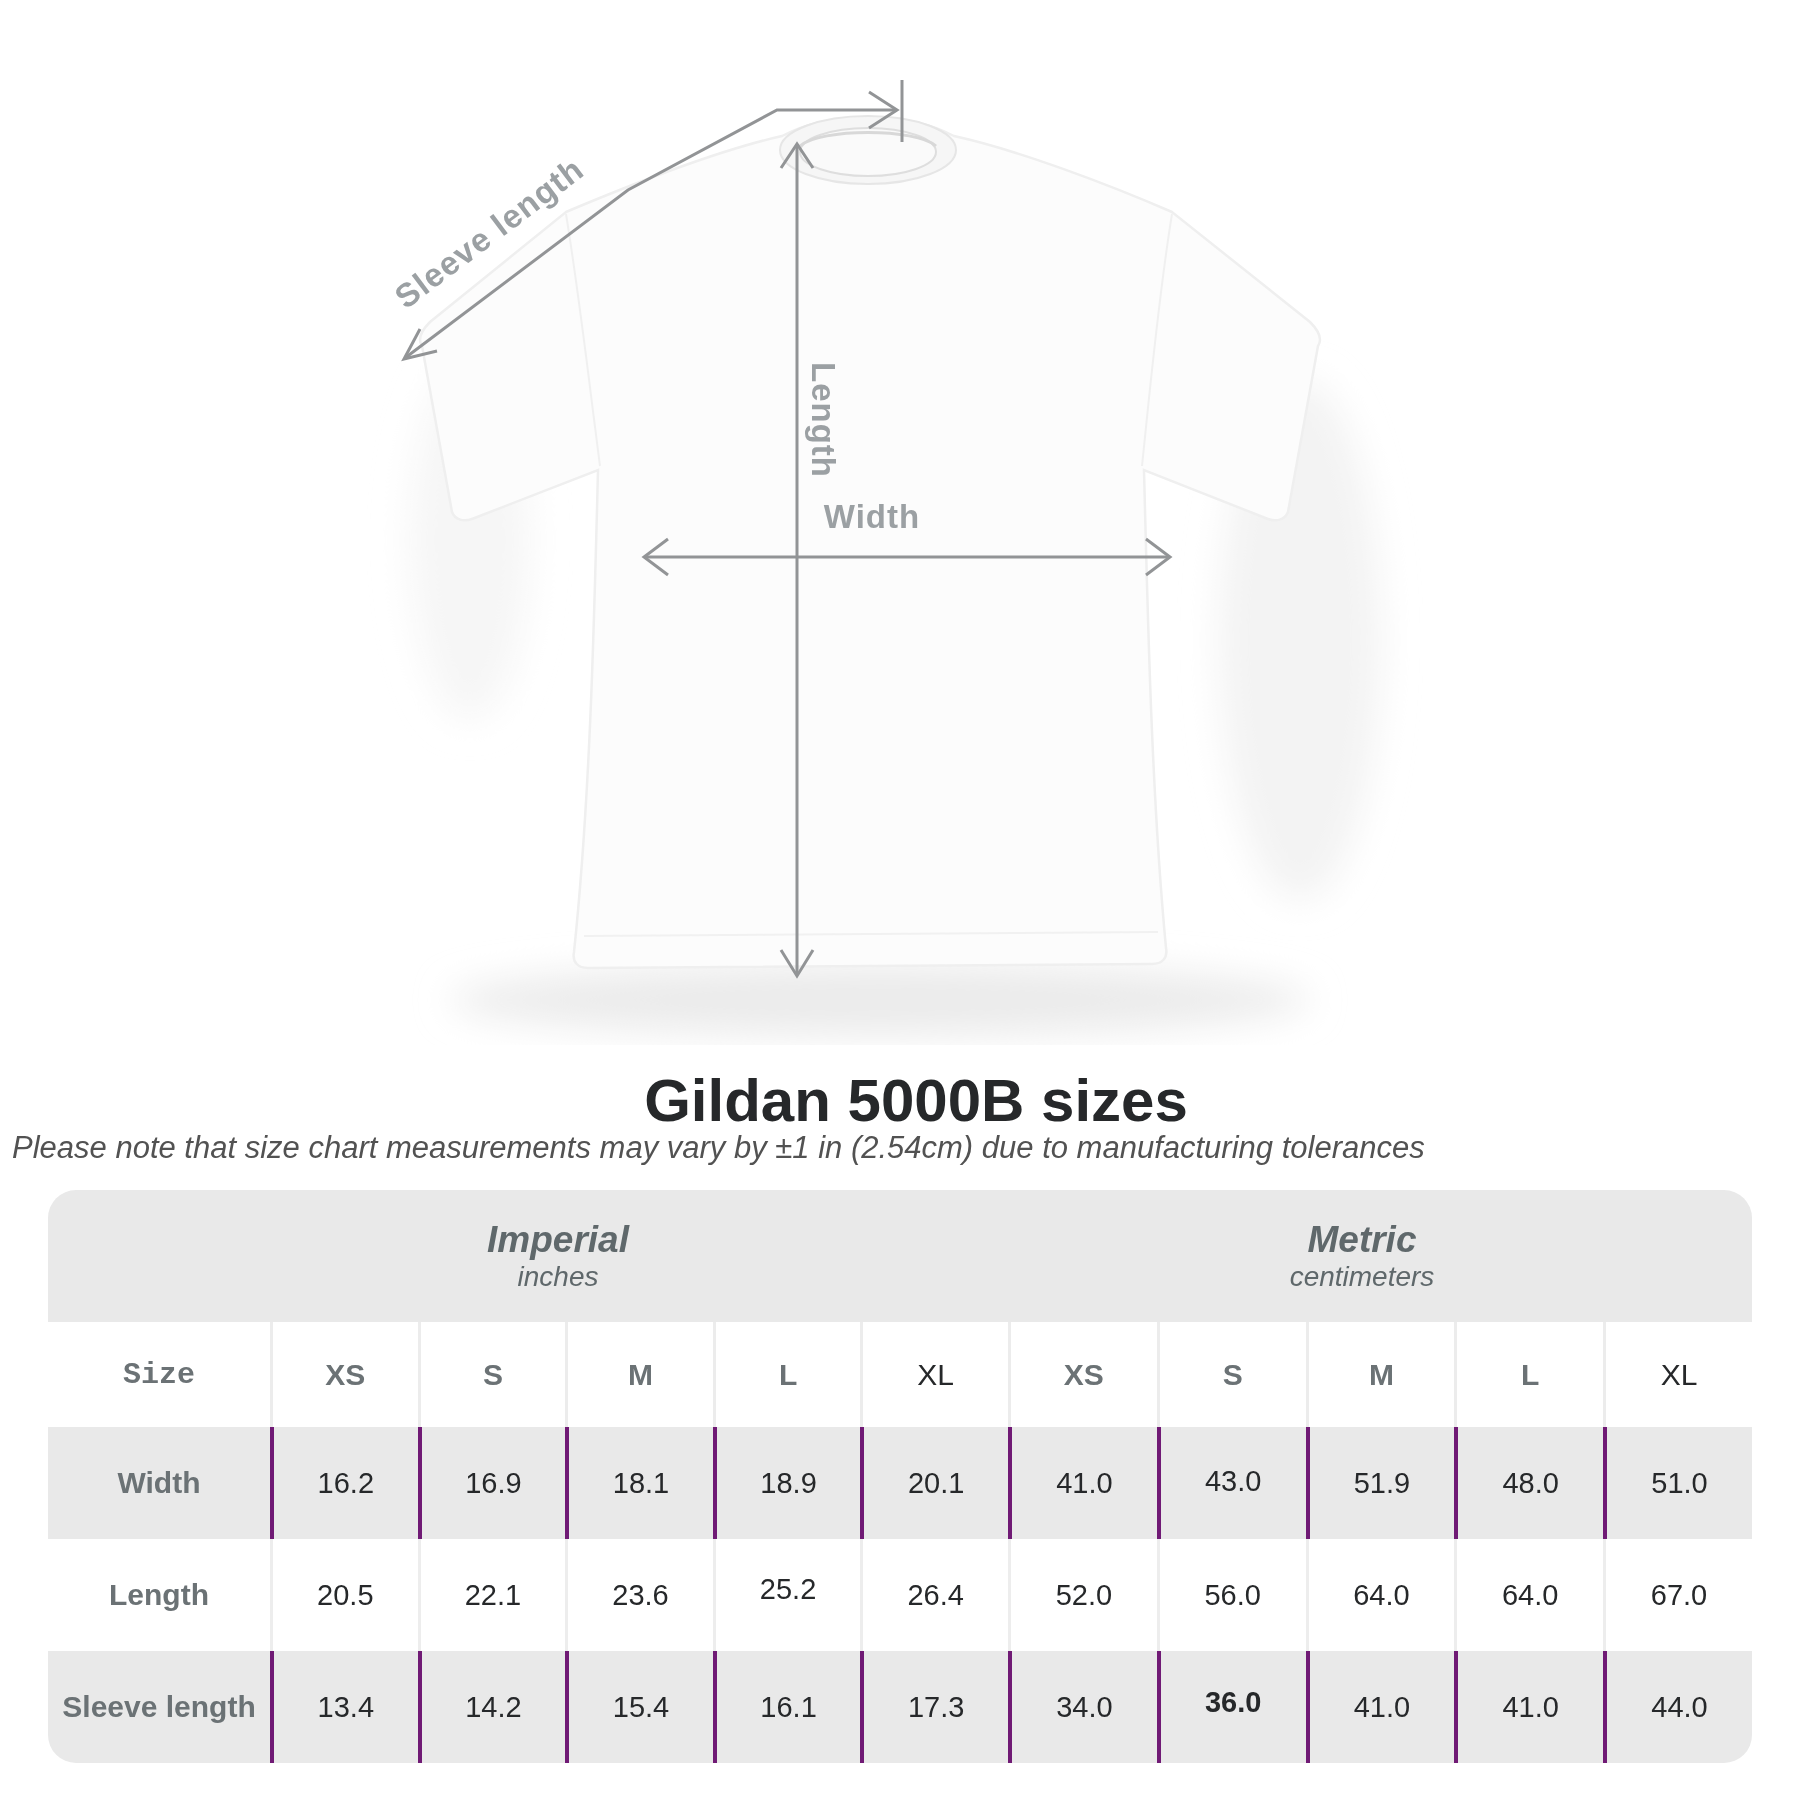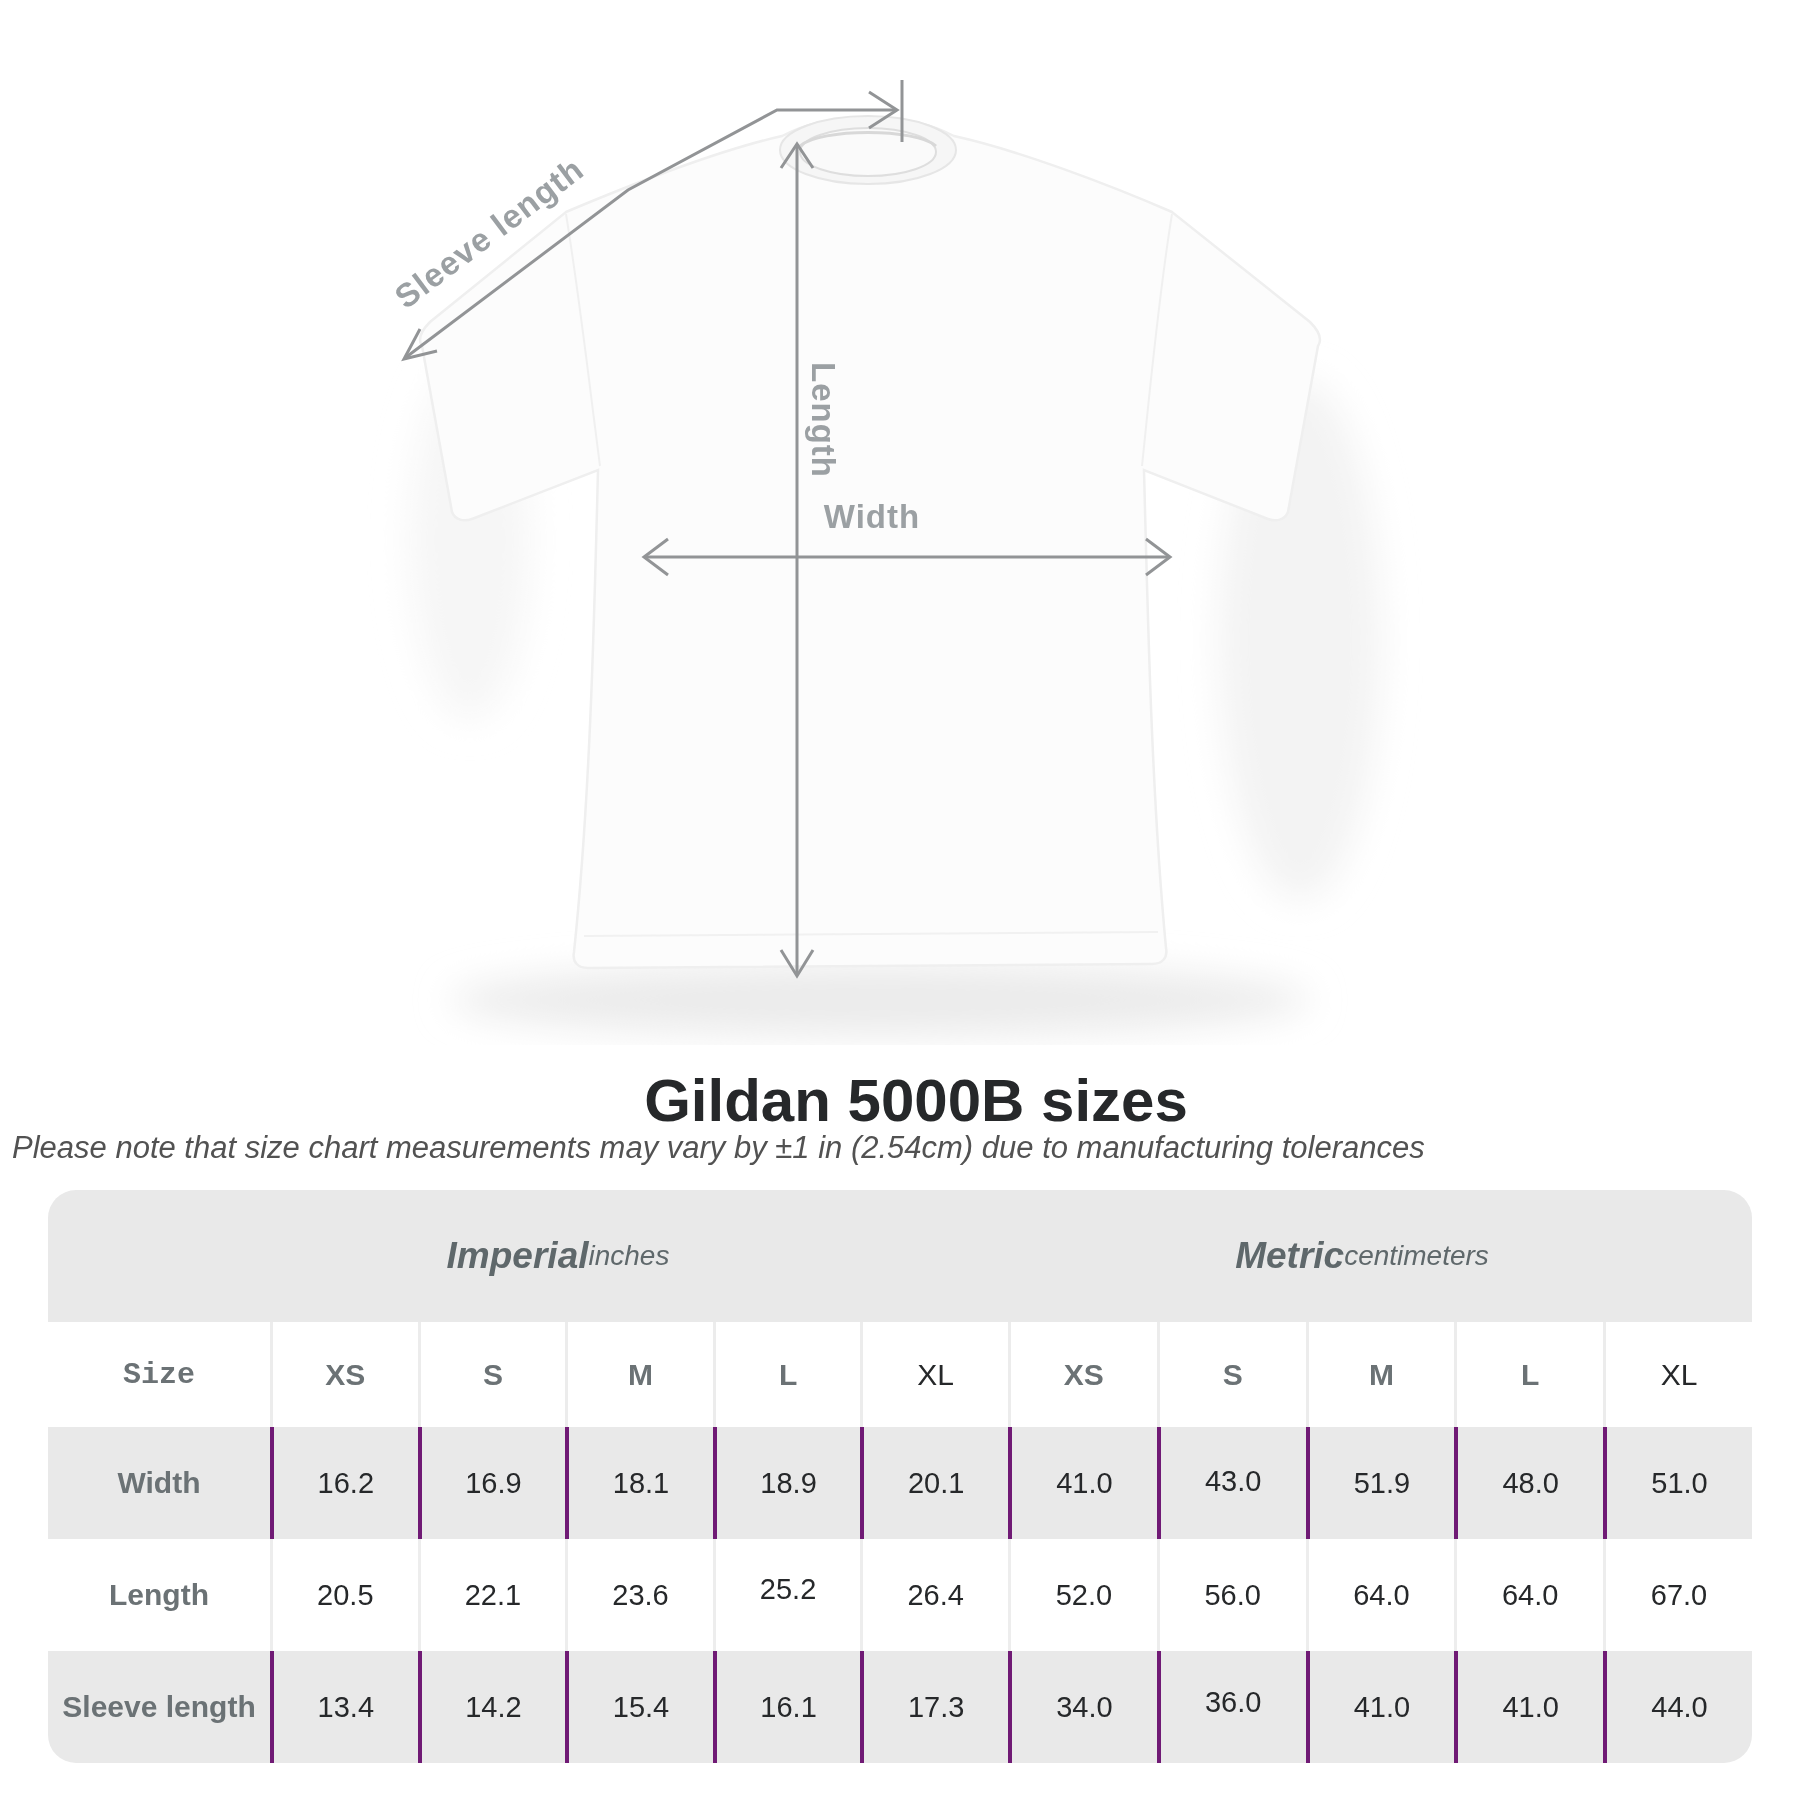--- a/index.html
+++ b/index.html
@@ -19,21 +19,21 @@
         font-style:italic;font-size:31px;color:var(--note_text);}
 
   
   .size-table{position:absolute;left:48px;top:1190px;width:1704px;}
   .band{display:flex;height:132px;background:var(--band_bg);border-radius:28px 28px 0 0;}
   .unit{display:flex;flex-direction:column;align-items:center;justify-content:center;}
   .unit-imperial{width:56.34%;}
   .unit-metric{width:43.66%;}
   .unit-imperial .unit-inner{transform:translateX(30px);}
   .unit-metric .unit-inner{transform:translateX(-18px);}
-  .unit-inner{display:flex;flex-direction:row;align-items:center;}
+  .unit-inner{display:flex;flex-direction:column;align-items:center;}
   .unit-name{font-size:37px;font-weight:bold;font-style:italic;color:var(--unit_text);}
   .unit-sub{font-size:28px;font-style:italic;color:var(--unit_text);}
 
   .trow{display:grid;
         grid-template-columns:13.03% 8.662% 8.662% 8.662% 8.662% 8.662% 8.732% 8.732% 8.732% 8.732% 8.732%;}
   .trow>div{display:flex;align-items:center;justify-content:center;box-sizing:border-box;}
   .trow.head{height:105px;background:#fff;}
   .trow.head>div+div{border-left:3px solid #ececec;}
   .trow.body-row{height:112px;}
   .trow.gray{background:var(--band_bg);}
@@ -44,21 +44,21 @@
 
   .size-label{font-weight:bold;color:var(--muted_text);font-size:30px;font-family:Liberation Mono, monospace;}
   .th{font-weight:bold;color:var(--muted_text);font-size:30px;}
   .th.xl{font-weight:normal;color:var(--dark_text);text-align:right;}
   .row-label{font-weight:bold;color:var(--muted_text);font-size:30px;}
   .val{color:var(--dark_text);font-size:29px;}
 
   
   #tbody .trow:nth-child(1)>div:nth-child(8){padding-bottom:4px;}
   #tbody .trow:nth-child(2)>div:nth-child(5){padding-bottom:12px;}
-  #tbody .trow:nth-child(3)>div:nth-child(8){padding-bottom:10px;}
+  #tbody .trow:nth-child(3)>div:nth-child(8){padding-bottom:10px;font-weight:bold;}
 </style>
 </head>
 <body>
 
 <div class="stage">
 
   <svg class="diagram" width="1800" height="1045" viewBox="0 0 1800 1045">
     <defs>
       <filter id="soft" x="-60%" y="-60%" width="220%" height="220%">
         <feGaussianBlur stdDeviation="18"></feGaussianBlur>

